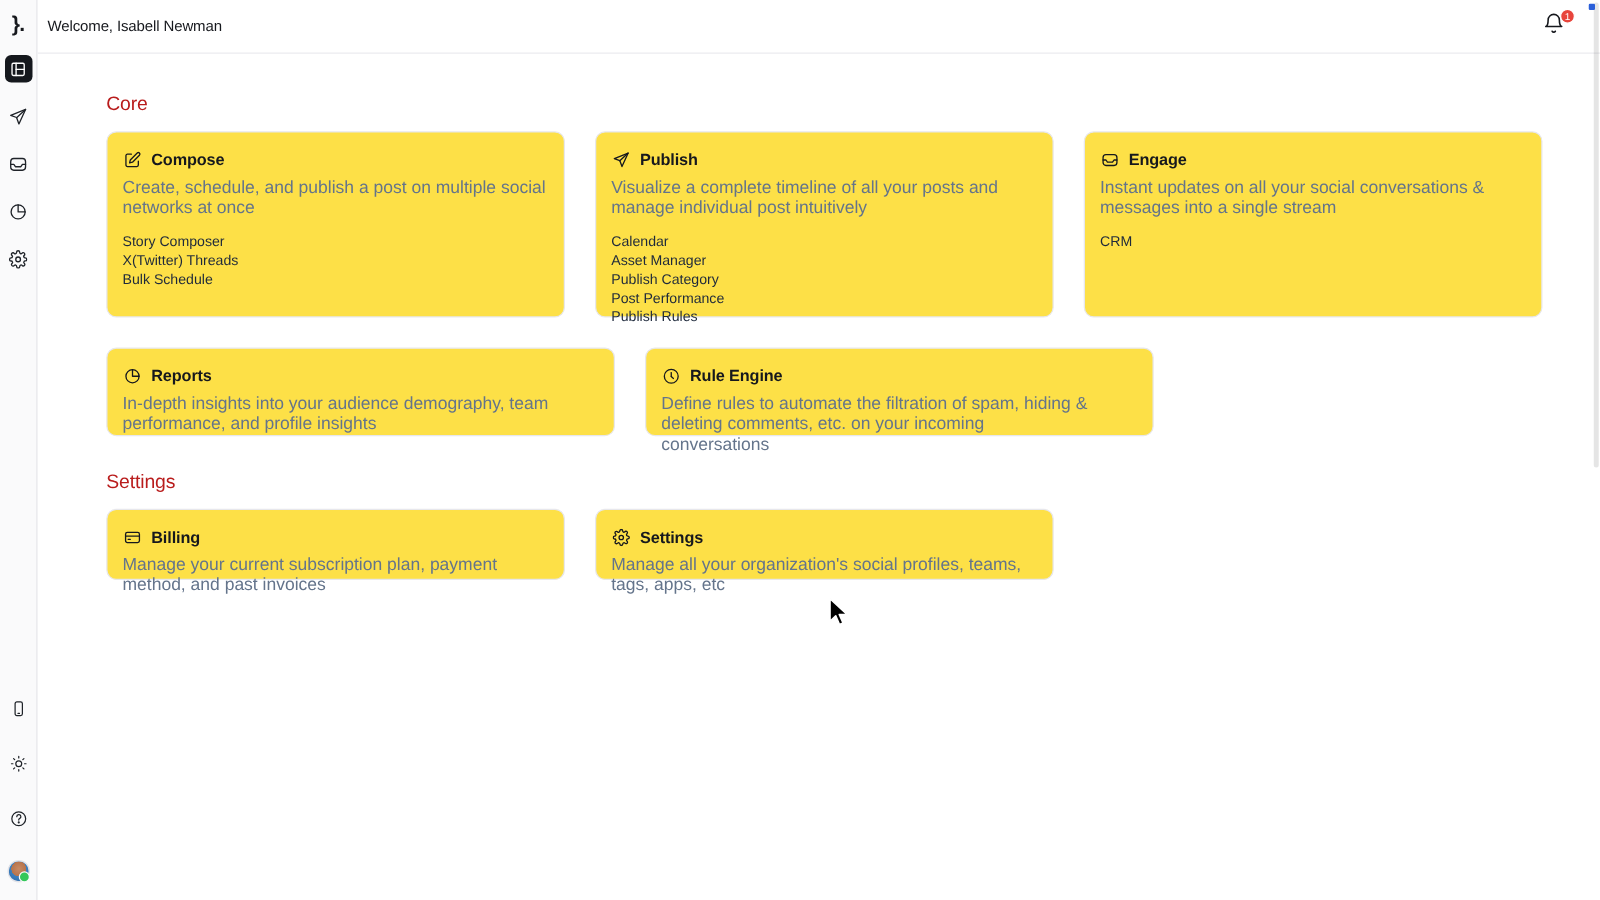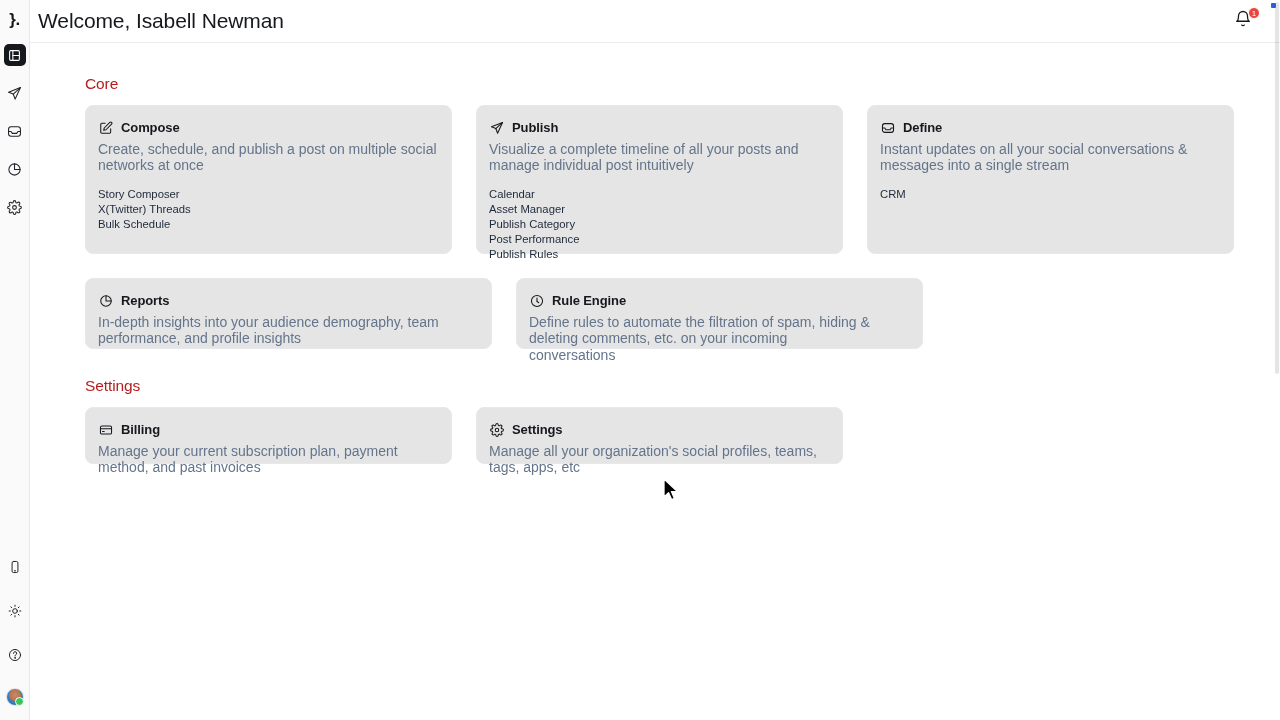--- a/index.html
+++ b/index.html
@@ -66,21 +66,21 @@
     overflow: hidden;
   }
   .topbar {
     height: 43px; width: 100%;
     display: flex; align-items: center; justify-content: space-between;
     padding: 0 24px 0 8px;
     border-bottom: 1px solid #ececf0;
     background:#fff;
   }
   .welcome {
-    font-size: 21px; color: #16181d; font-weight: 400; letter-spacing: -0.1px;
+    font-size: 12px; color: #16181d; font-weight: 400; letter-spacing: -0.1px;
     padding-left: 0px;
   }
   .bell-wrap { position: relative; width: 22px; height: 22px; cursor: pointer; }
   .bell-wrap svg { display:block; }
   .bell-badge {
     position:absolute; top:-3px; right:-4px;
     min-width: 12px; height: 12px; padding: 0 2px;
     border-radius: 999px; background:#e8453c; color:#fff;
     font-size: 8px; line-height: 12px; text-align:center;
     font-family: "Liberation Sans", sans-serif;
@@ -92,21 +92,21 @@
     font-size: 15.5px; color: #b91c1c; font-weight: 400;
     margin: 0 0 12px 31px; letter-spacing: -0.1px;
   }
   .section-title.second { margin-top: 28px; }
 
   .grid { display: flex; flex-wrap: wrap; gap: 24px; margin-left: 31px; }
 
   .card {
     border: 1px solid #e7e7ec;
     border-radius: 8px;
-    background: #e5e5e5;
+    background: #fde047;
     padding: 14px 12px 12px 12px;
     cursor: pointer;
   }
   .card.core { width: 367px; height: 149px; }
   .card.mid  { width: 407px; height: 71px; }
   .card.set  { width: 367px; height: 57px; }
 
   .card-head { display:flex; align-items:center; gap:8px; margin-bottom: 6px; }
   .card-head .ci { width: 15px; height: 15px; display:flex; align-items:center; justify-content:center; color:#16181d; }
   .card-head .ci svg { display:block; }
@@ -284,21 +284,21 @@
         </div>
 
         <div class="card core">
           <div class="card-head">
             <span class="ci">
               <svg width="14" height="14" viewBox="0 0 24 24" fill="none" stroke="currentColor" stroke-width="1.8" stroke-linecap="round" stroke-linejoin="round">
                 <rect x="2.5" y="4.5" width="19" height="15" rx="4"></rect>
                   <path d="M2.5 12h4l2 3h7l2-3h4"></path>
               </svg>
             </span>
-            <span class="card-title">Define</span>
+            <span class="card-title">Engage</span>
           </div>
           <div class="card-desc">Instant updates on all your social conversations &amp; messages into a single stream</div>
           <div class="card-links">
             <div class="card-link">CRM</div>
           </div>
         </div>
 
         <div class="card mid">
           <div class="card-head">
             <span class="ci">

